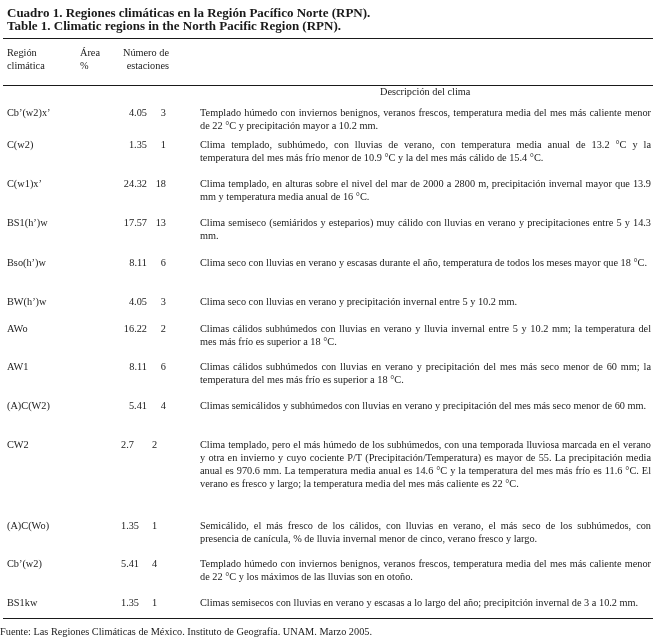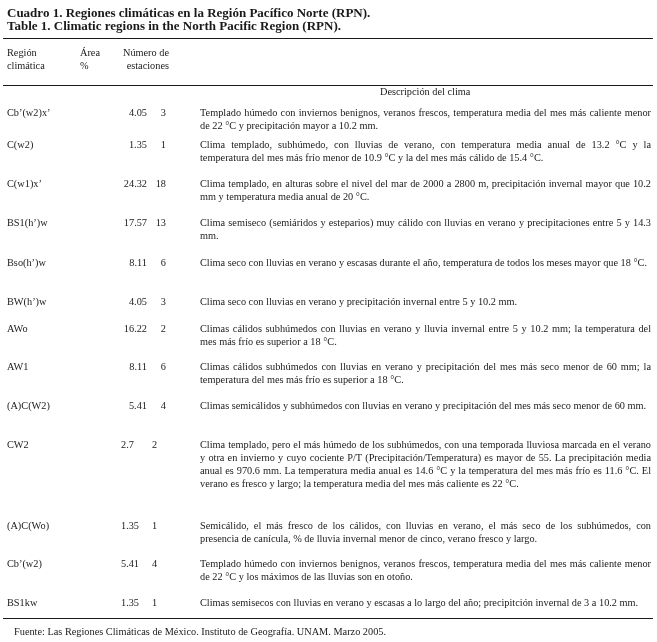--- a/index.html
+++ b/index.html
@@ -65,21 +65,21 @@
       left: 200px;
       width: 451px;
       white-space: normal;
       text-align: justify;
       text-align-last: left;
       line-height: 13px;
     }
 
     .footer {
       position: absolute;
-      left: 14px;
+      left: 0;
       top: 625px;
       font-size: 10.3px;
       line-height: 13px;
       white-space: nowrap;
     }
   </style>
 </head>
 <body>
 
 <div>
@@ -117,21 +117,21 @@
     <div class="row" style="top: 126px;">
       <div class="cell c-region">C(w2)</div>
       <div class="cell c-area">1.35</div>
       <div class="cell c-num">1</div>
       <div class="cell c-desc">Clima templado, subhúmedo, con lluvias de verano, con temperatura media anual de 13.2 °C y la temperatura del mes más frío menor de 10.9 °C y la del mes más cálido de 15.4 °C.</div>
     </div>
     <div class="row" style="top: 165px;">
       <div class="cell c-region">C(w1)x’</div>
       <div class="cell c-area">24.32</div>
       <div class="cell c-num">18</div>
-      <div class="cell c-desc">Clima templado, en alturas sobre el nivel del mar de 2000 a 2800 m, precipitación invernal mayor que 10.2 mm y temperatura media anual de 20 °C.</div>
+      <div class="cell c-desc">Clima templado, en alturas sobre el nivel del mar de 2000 a 2800 m, precipitación invernal mayor que 13.9 mm y temperatura media anual de 16 °C.</div>
     </div>
     <div class="row" style="top: 204px;">
       <div class="cell c-region">BS1(h’)w</div>
       <div class="cell c-area">17.57</div>
       <div class="cell c-num">13</div>
       <div class="cell c-desc">Clima semiseco (semiáridos y esteparios) muy cálido con lluvias en verano y precipitaciones entre 5 y 14.3 mm.</div>
     </div>
     <div class="row" style="top: 244px;">
       <div class="cell c-region">Bso(h’)w</div>
       <div class="cell c-area">8.11</div>

